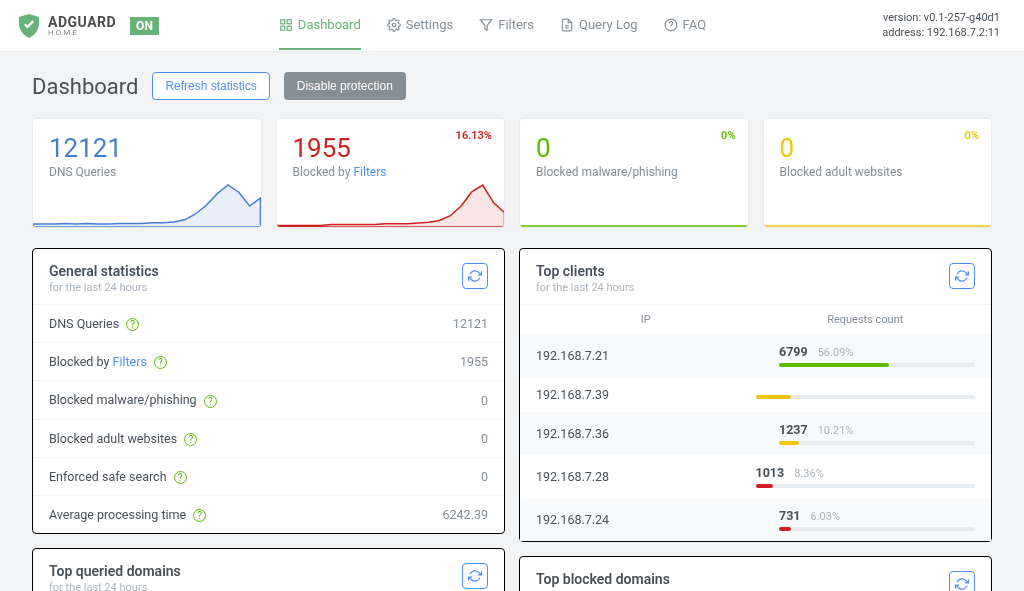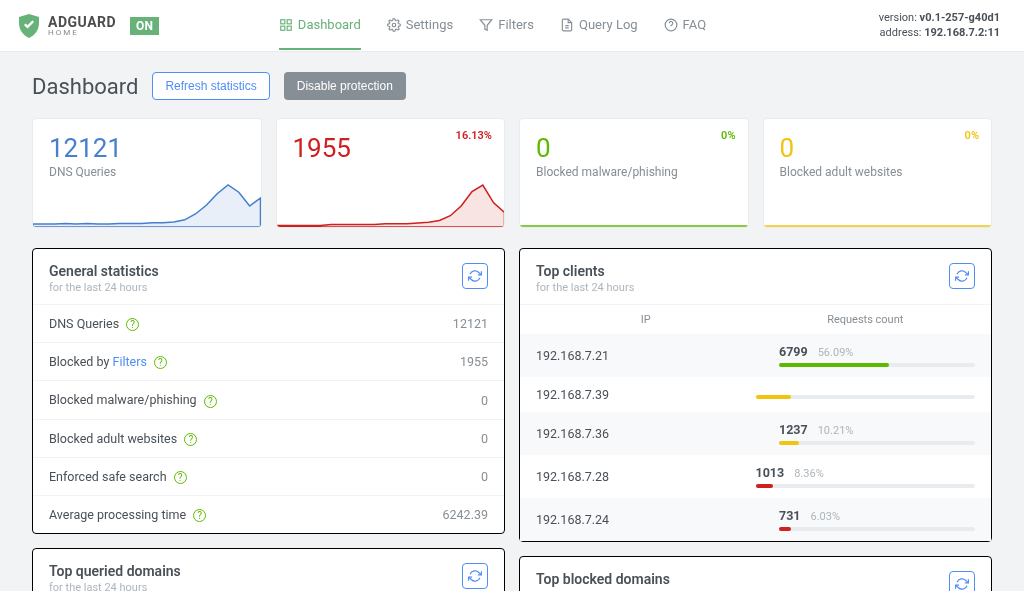--- a/index.html
+++ b/index.html
@@ -9,21 +9,21 @@
 .logo-mark svg { display:block; }
 .logo-text { display:flex; flex-direction:column; line-height:1; }
 .logo-text .big { font-weight:700; font-size:14px; letter-spacing:.5px; color:#4d4d4d; }
 .logo-text .small { font-size:8px; letter-spacing:2px; color:#888; }
 .badge-on { background:#67b279; color:#fff; font-size:12px; font-weight:700; padding:2px 6px; border-radius:0; margin-left:8px; }
 nav { display:flex; gap:26px; margin-left:120px; }
 nav a { display:flex; align-items:center; gap:5px; color:#868e96; text-decoration:none; font-size:13px; padding:16px 0; border-bottom:2px solid transparent; }
 nav a.active { color:#67b279; border-bottom-color:#67b279; }
 nav a svg { width:14px; height:14px; }
 .meta { margin-left:auto; text-align:right; font-size:11px; color:#495057; line-height:1.3; }
-.meta strong { font-weight:700;text-align:center; }
+.meta strong { font-weight:400;text-align:center; }
 main { padding:20px 32px; }
 .page-head { display:flex; align-items:center; gap:14px; margin-bottom:18px; }
 .page-head h1 { font-size:22px; font-weight:400; color:#495057; }
 .btn { font-size:12px; padding:6px 12px; border-radius:4px; border:1px solid transparent; cursor:pointer; }
 .btn-gray { background:#868e96; color:#fff; }
 .btn-outline { background:#fff; border-color:#4f8ef7; color:#4f8ef7; }
 .stat-row { display:flex; gap:14px; margin-bottom:20px; }
 .stat-card { flex:1; background:#fff; border:1px solid #e9ecef; border-radius:4px; height:110px; position:relative; overflow:hidden; }
 .stat-card .inner { padding:14px 16px 0 16px; }
 .stat-card .num { font-size:26px; font-weight:400; }
@@ -137,20 +137,21 @@
           <div class="lbl">DNS Queries</div>
         </div>
       <svg class="spark" viewBox="0 0 220 46" preserveAspectRatio="none">
           <path id="spark0" fill="#467fcf" fill-opacity=".12" stroke="#467fcf" stroke-width="1.5" d="M0 46 L0.0 43.1 L10.5 43.1 L21.0 43.1 L31.4 42.4 L41.9 43.1 L52.4 42.4 L62.9 43.1 L73.3 43.1 L83.8 42.4 L94.3 42.4 L104.8 42.4 L115.2 41.7 L125.7 41.7 L136.2 40.9 L146.7 38.8 L157.1 33.0 L167.6 24.3 L178.1 12.7 L188.6 4.0 L199.0 11.2 L209.5 25.0 L220.0 17.0 L220 46 Z"></path>
         </svg>
     </div>
     <div class="stat-card c-red">
       <div class="pct">16.13%</div>
       <div class="inner">
           <div class="num">1955</div>
+          <div class="lbl"><span>Blocked by </span><span class="link-blue">Filters</span></div>
         </div>
       <svg class="spark" viewBox="0 0 220 46" preserveAspectRatio="none">
           <path id="spark1" fill="#cd201f" fill-opacity=".12" stroke="#cd201f" stroke-width="1.5" d="M0 46 L0.0 44.4 L10.5 44.4 L21.0 44.4 L31.4 44.4 L41.9 44.4 L52.4 43.6 L62.9 43.6 L73.3 43.6 L83.8 43.6 L94.3 43.6 L104.8 42.8 L115.2 42.8 L125.7 42.8 L136.2 42.0 L146.7 41.2 L157.1 39.5 L167.6 34.7 L178.1 25.0 L188.6 10.5 L199.0 4.0 L209.5 21.8 L220.0 31.5 L220 46 Z"></path>
         </svg>
     </div>
     <div class="stat-card c-green">
       <div class="pct">0%</div>
       <div class="inner">
           <div class="num">0</div>
           <div class="lbl">Blocked malware/phishing</div>

